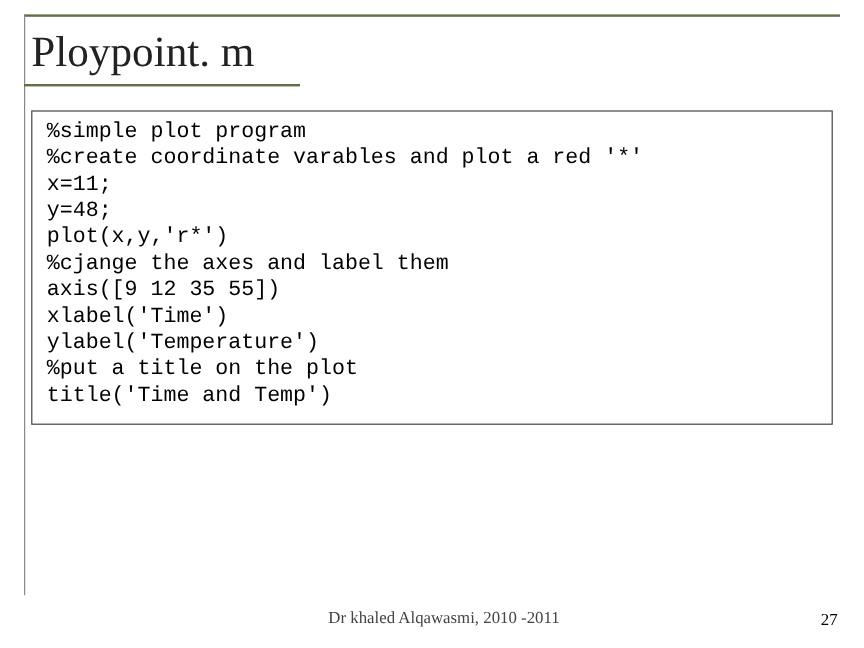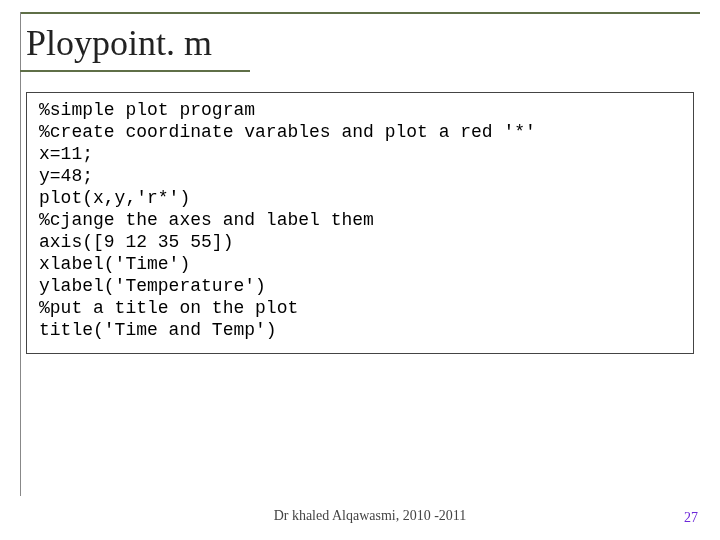--- a/index.html
+++ b/index.html
@@ -62,21 +62,21 @@
     font-size: 14px;
     color: #444;
     font-family: "Times New Roman", Times, serif;
     padding-left: 20px;
   }
   .page-num {
     position: absolute;
     bottom: 14px;
     right: 22px;
     font-size: 14px;
-    color: #6d28d9;
+    color: #000000;
     font-family: "Times New Roman", Times, serif;
   }
   .left-margin {
     position: absolute;
     top: 12px;
     bottom: 44px;
     left: 20px;
     border-left: 1px solid #888;
   }
 </style>

